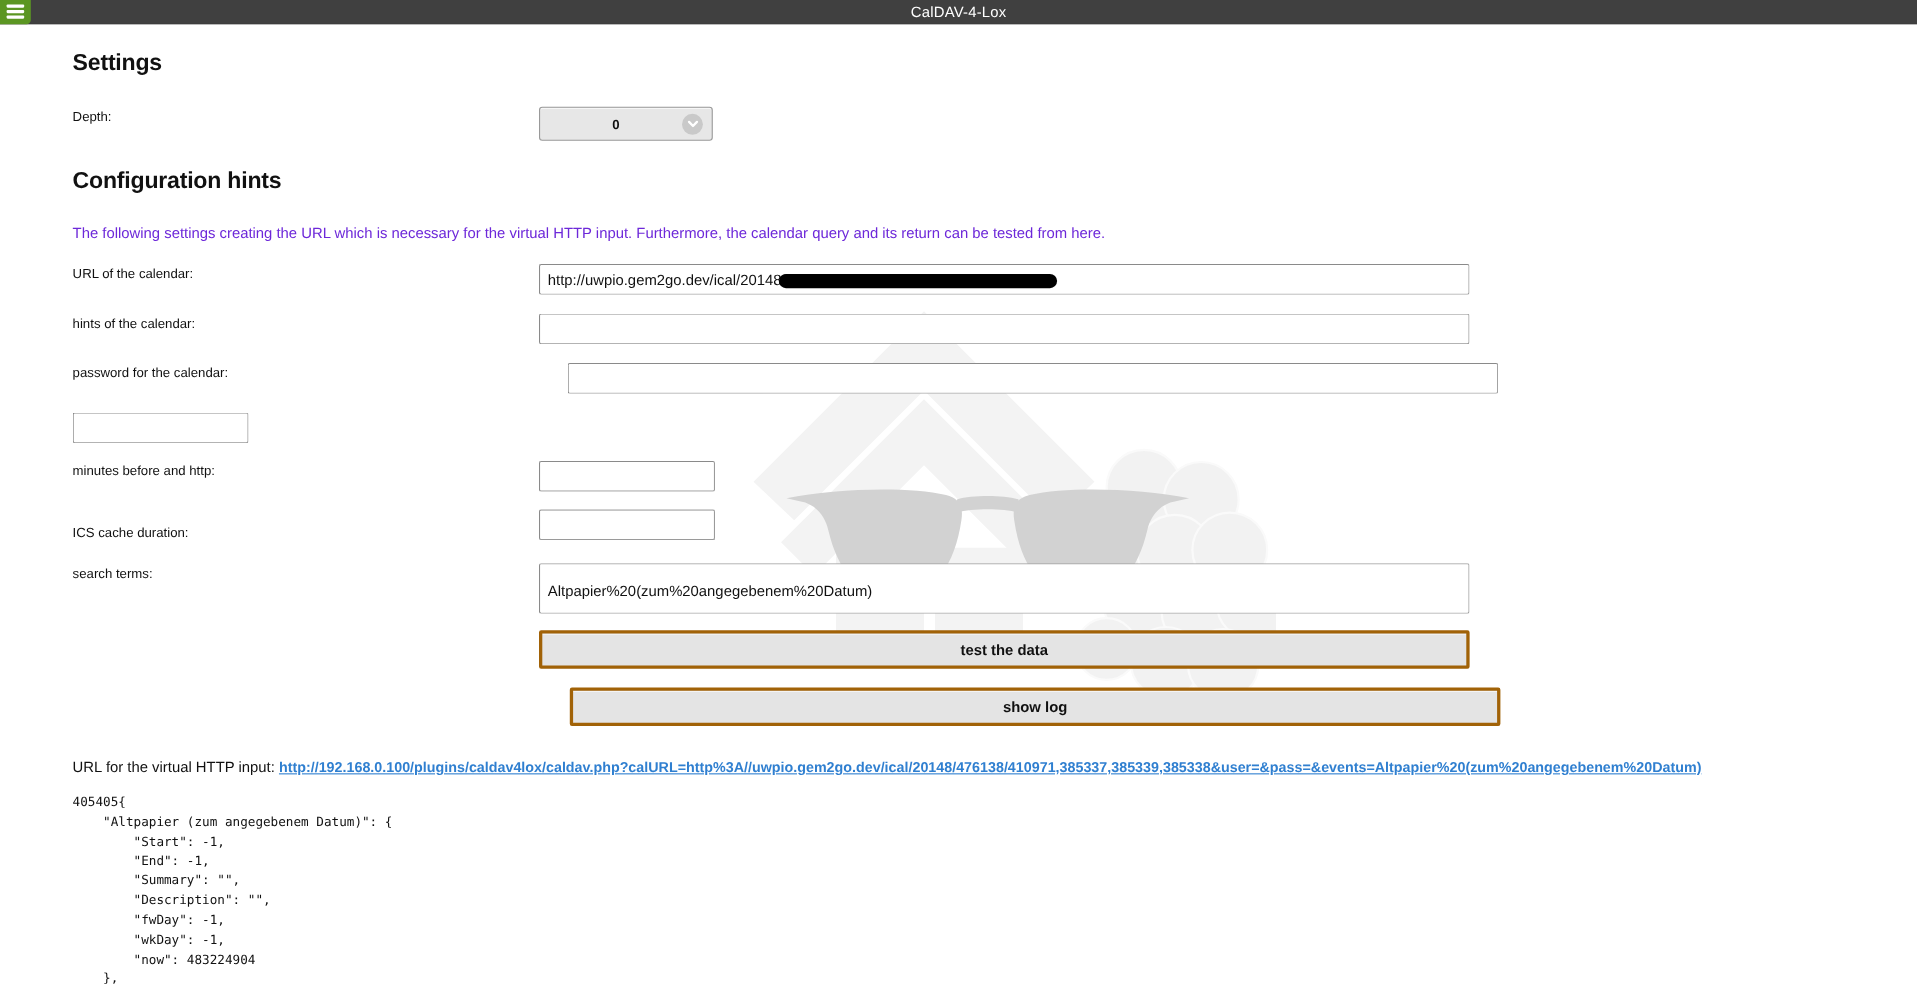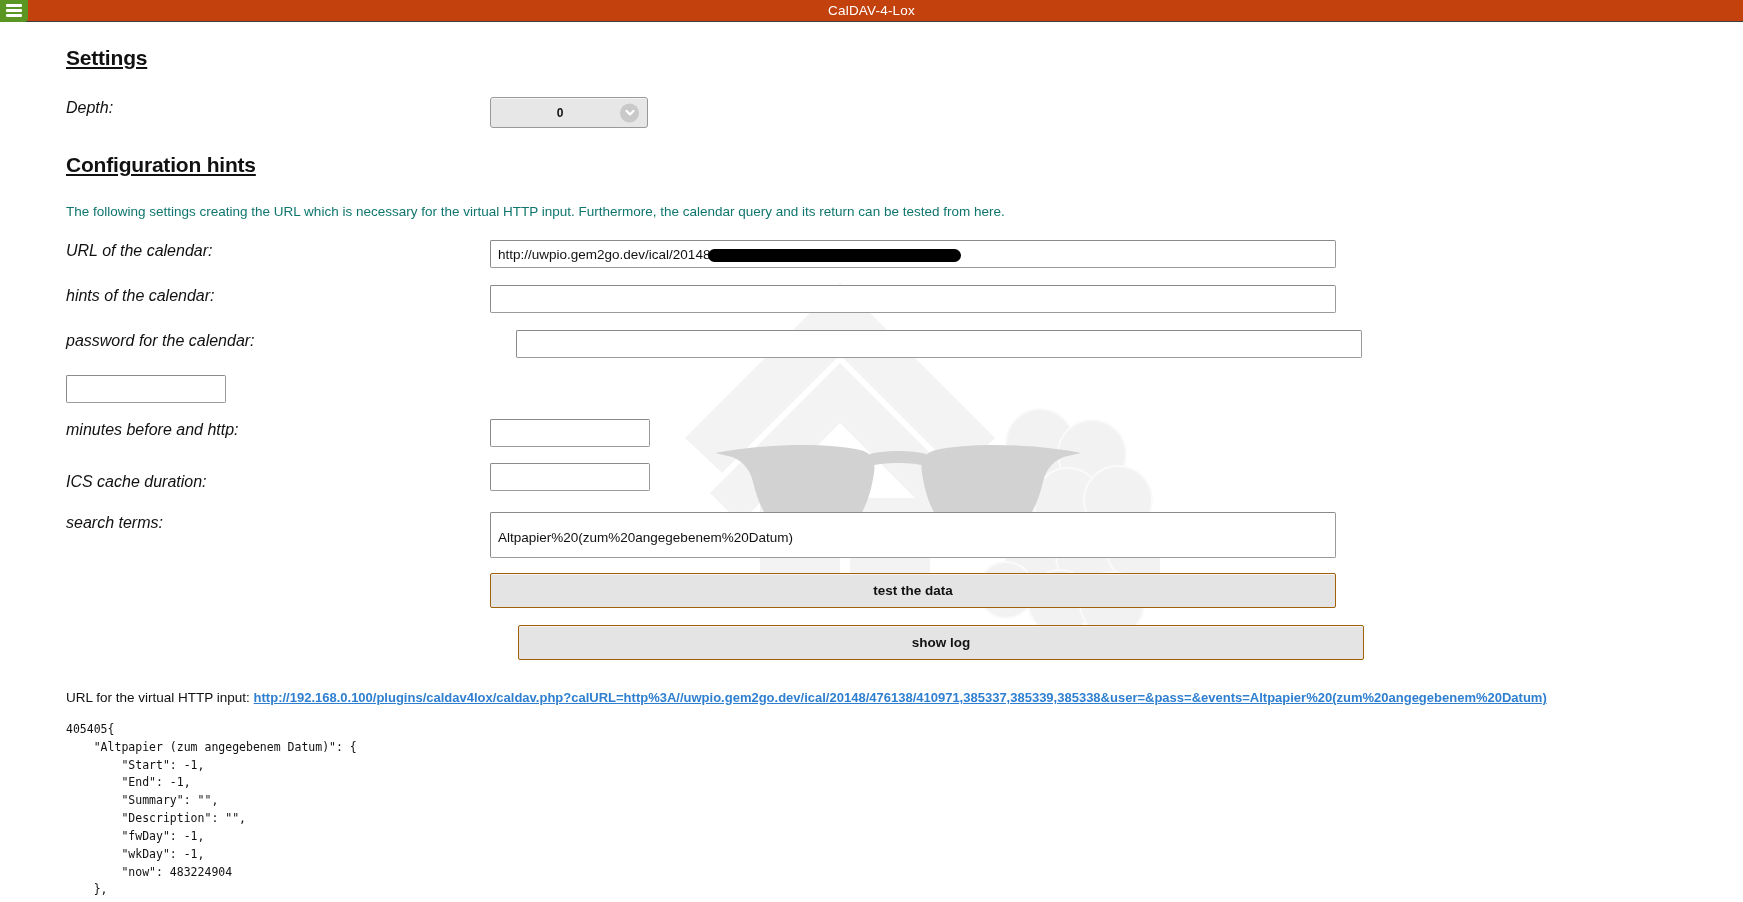--- a/index.html
+++ b/index.html
@@ -11,21 +11,21 @@
     height: 902px;
     overflow: hidden;
     background: #ffffff;
     font-family: "Liberation Sans", sans-serif;
   }
 
   
   .topbar {
     position: relative;
     height: 22px;
-    background: #c2410c;
+    background: #404040;
     border-bottom: 1px solid #3d3d3d;
     display: flex;
     align-items: center;
   }
   .menu-button {
     width: 28px;
     height: 22px;
     background: #5B9622;
     border-radius: 0 0 4px 0;
     display: flex;
@@ -78,45 +78,43 @@
     padding-right: 20px;
   }
 
   h2.heading {
     font-size: 21px;
     font-weight: bold;
     color: #111111;
     margin: 0;
     padding: 0;
     letter-spacing: -0.2px;
-    text-decoration: underline;
   }
   #settings-heading { margin-top: 24px; }
   #config-heading { margin-top: 25px; }
 
   .intro-text {
     font-size: 13.5px;
-    color: #0f766e;
+    color: #6d28d9;
     margin-top: 27px;
   }
 
   
   .form-row {
     position: relative;
     display: flex;
     align-items: flex-start;
     min-height: 22px;
   }
   .form-label {
-    font-size: 16px;
+    font-size: 12px;
     color: #111111;
     width: 424px;
     flex: 0 0 424px;
     padding-top: 2px;
-    font-style: italic;
   }
 
   select.depth-select {
     -webkit-appearance: none;
     appearance: none;
     width: 158px;
     height: 31px;
     background: #e7e7e7;
     border: 1px solid #999999;
     border-radius: 3px;
@@ -175,21 +173,21 @@
     background: #000000;
     border-radius: 9px;
     z-index: 3;
     pointer-events: none;
   }
 
   button.action-button {
     width: 846px;
     height: 35px;
     background: #e4e4e4;
-    border: 1px solid #a16207;
+    border: 3px solid #a16207;
     border-radius: 2px;
     font-family: "Liberation Sans", sans-serif;
     font-size: 13.5px;
     font-weight: bold;
     color: #111111;
     cursor: pointer;
     box-shadow: inset 0 1px 0 #f4f4f4;
   }
   .button-wrap { margin-left: 424px; }
 

